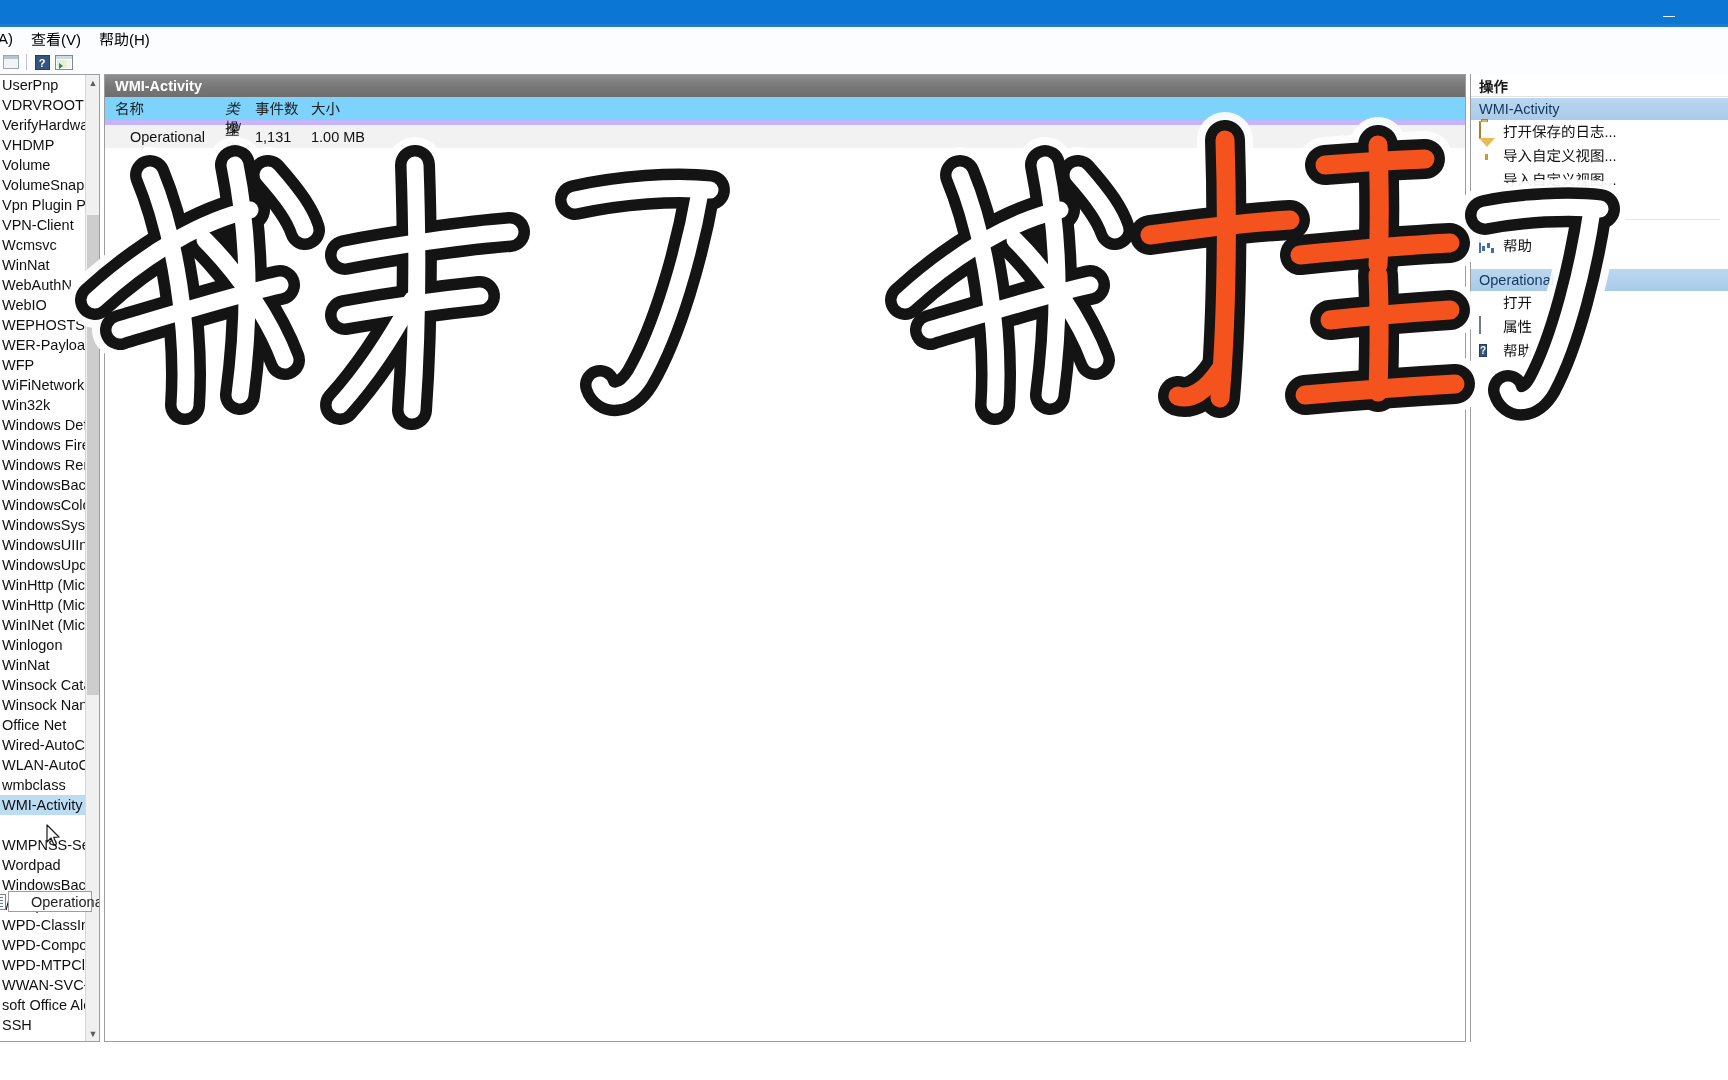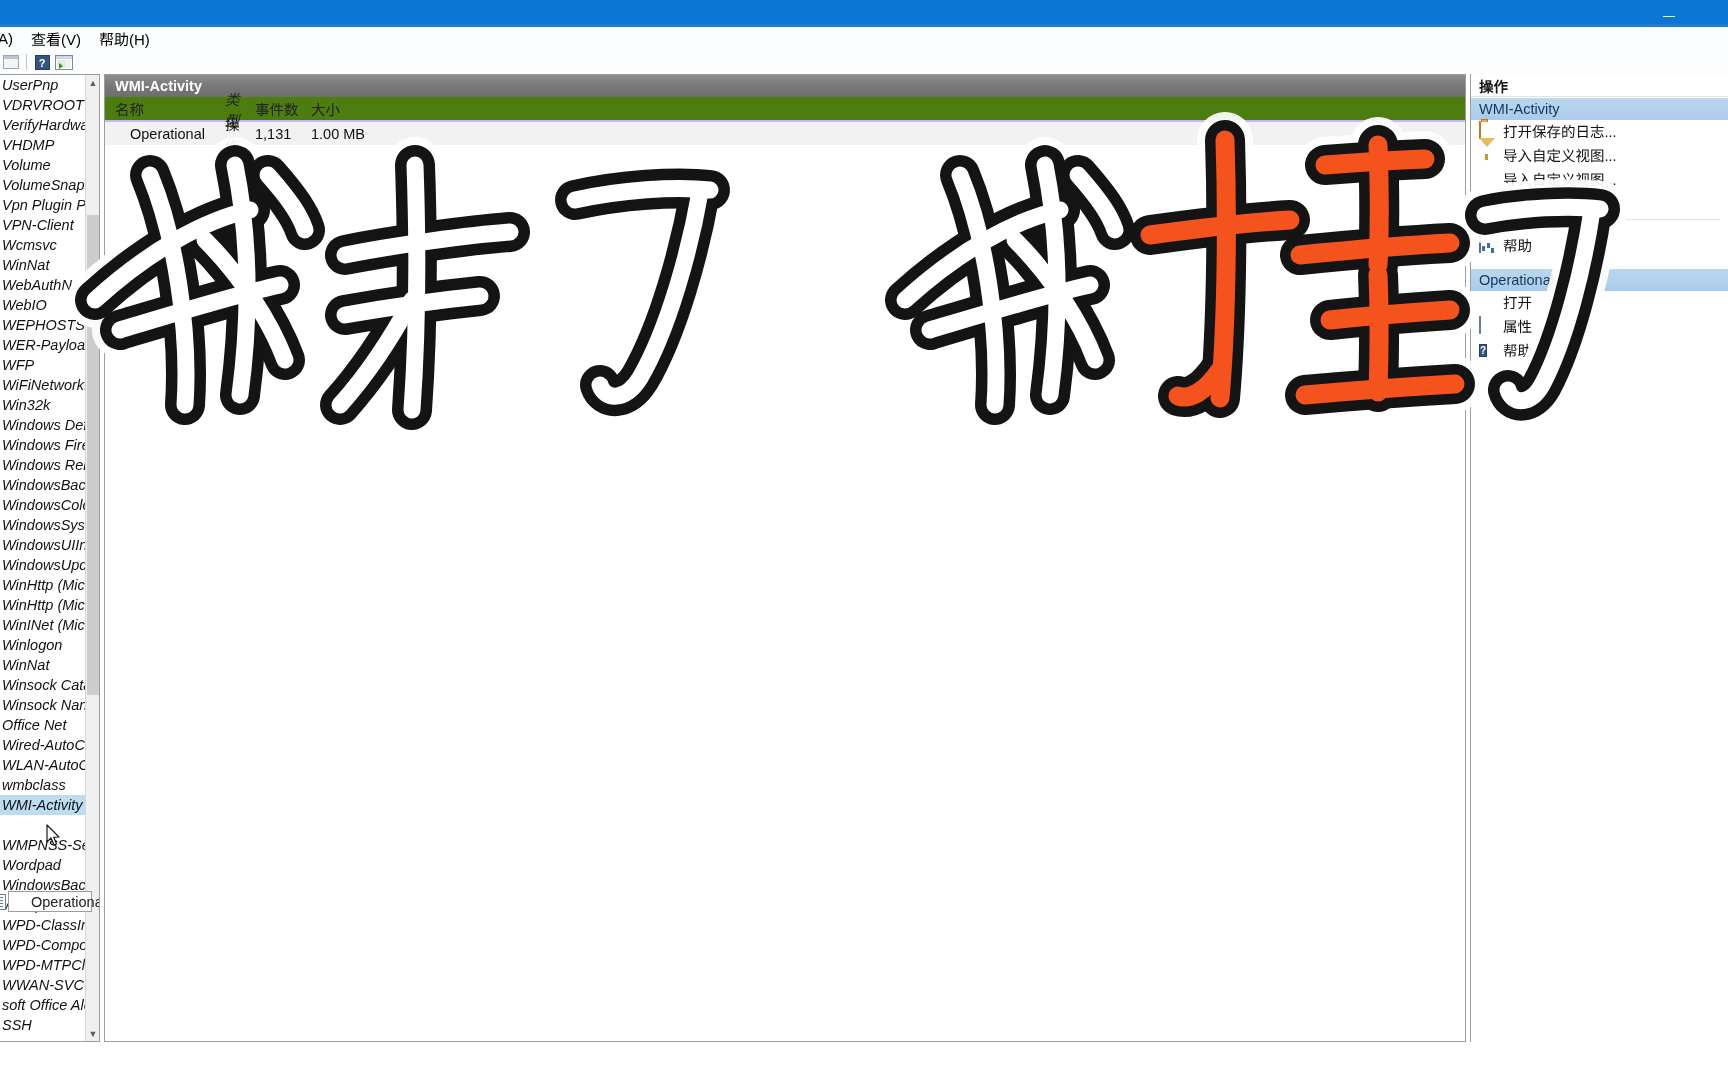--- a/index.html
+++ b/index.html
@@ -84,21 +84,21 @@
     position:absolute;left:0;top:0;width:100px;height:968px;
     border:1px solid #9d9d9d;border-left:none;
     background:#ffffff;box-sizing:border-box;overflow:hidden;
   }
   #tree-scroll{
     position:absolute;left:0;top:0;width:86px;height:100%;
     overflow:hidden;
   }
   .tree-item{
     height:20px;line-height:20px;font-size:14.5px;color:#111;
-    white-space:nowrap;padding-left:2px;cursor:default;font-style:italic;
+    white-space:nowrap;padding-left:2px;cursor:default;
   }
   .tree-item.selected{background:#bcdcf4;}
   
   #tree-sb{
     position:absolute;right:0;top:0;width:14px;height:100%;
     background:#f0f0f0;border-left:1px solid #d6d6d6;box-sizing:border-box;
   }
   #tree-sb .arrow{
     width:14px;height:15px;display:flex;align-items:center;justify-content:center;
     color:#5c5c5c;font-size:9px;background:#f0f0f0;
@@ -131,22 +131,22 @@
     position:absolute;left:104px;top:0;width:1362px;height:968px;
     border:1px solid #9d9d9d;background:#ffffff;box-sizing:border-box;
   }
   #list-header-bar{
     height:22px;background:#7a7a7a;
     background:linear-gradient(to bottom,#8d8d8d 0%,#777777 55%,#6e6e6e 100%);
     color:#ffffff;font-weight:bold;font-size:14.5px;
     display:flex;align-items:center;padding-left:10px;
   }
   #col-header{
-    height:23px;background:#4d7c0f;border-bottom:2px solid #c4b5fd;
-    display:flex;align-items:center;font-size:14.5px;color:#222;
+    height:23px;background:#7dd3fc;border-bottom:5px solid #c4b5fd;
+    display:flex;font-size:14.5px;color:#222;
   }
   .col-h{padding-left:10px;box-sizing:border-box;cursor:default;}
   .col-h.c-name{width:110px;}
   .col-h.c-type{width:30px;font-style:italic;}
   .col-h.c-count{width:56px;}
   .col-h.c-size{width:80px;}
   .row{
     height:23px;display:flex;align-items:center;font-size:14.5px;color:#111;
     background:#f2f2f2;cursor:default;
   }

